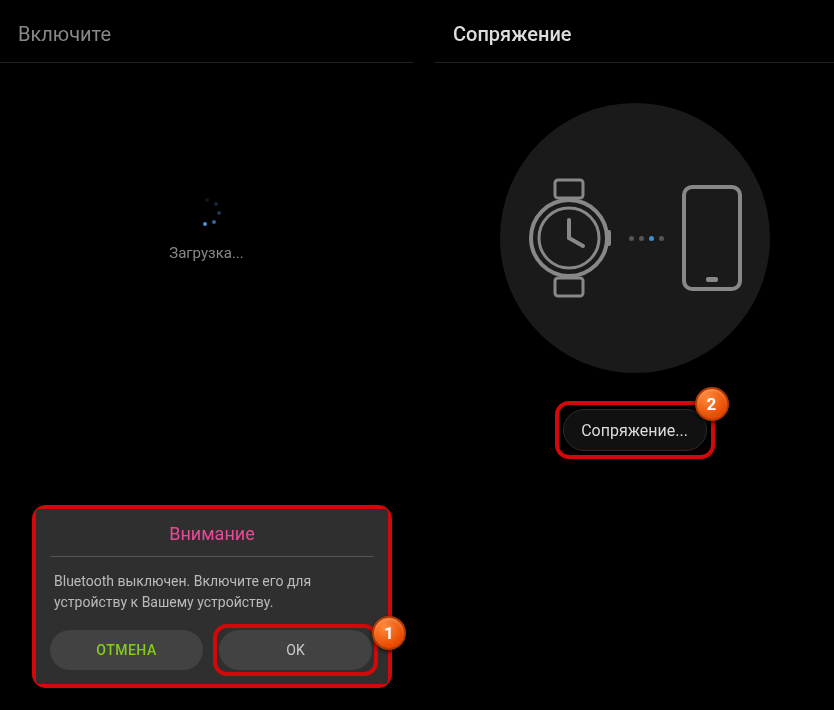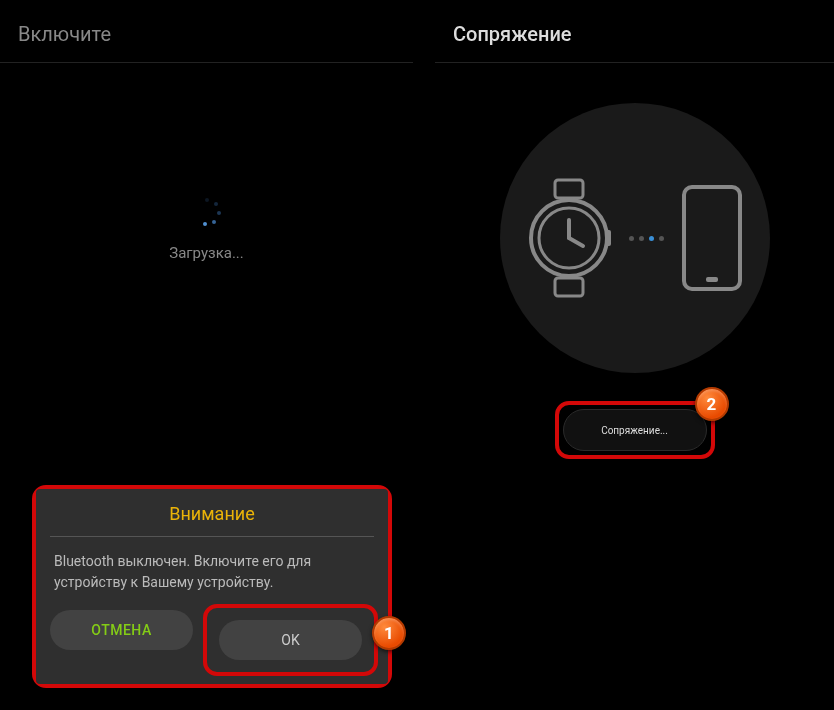--- a/index.html
+++ b/index.html
@@ -81,21 +81,21 @@
     padding: 0;
   }
   .dialog {
     background: #2f2f2f;
     border-radius: 4px;
     width: 100%;
     padding-bottom: 14px;
   }
   .dialog-title {
     text-align: center;
-    color: #eab308;
+    color: #ec4899;
     font-size: 18px;
     padding: 14px 0 12px 0;
     font-weight: 400;
   }
   .dialog-sep {
     height: 1px;
     background: #555;
     margin: 0 14px 14px 14px;
   }
   .dialog-msg {
@@ -119,21 +119,21 @@
     justify-content: center;
     font-size: 14px;
     letter-spacing: .5px;
     color: #84cc16;
     font-weight: 500;
   }
   .dbtn-ok-wrap {
     flex: 1;
     border: 4px solid #d30808;
     border-radius: 14px;
-    padding: 12px;
+    padding: 2px;
     margin: -6px -4px -6px 0;
     text-align: right;
   }
   .dbtn-ok {
     color: #ccc;
     width: 100%;
     height: 40px;
     background: #424242;
     border-radius: 22px;
     display: flex;
@@ -175,21 +175,21 @@
   }
   .pair-btn {
     background: #111;
     border: 1px solid #2a2a2a;
     border-radius: 24px;
     height: 42px;
     display: flex;
     align-items: center;
     justify-content: center;
     color: #ddd;
-    font-size: 10px;
+    font-size: 16px;
   }
 
   .badge {
     position: absolute;
     width: 34px;
     height: 34px;
     border-radius: 50%;
     background: radial-gradient(circle at 35% 30%, #ff8a3c, #e84a00 70%);
     border: 2px solid #b33a00;
     box-shadow: 0 2px 4px rgba(0,0,0,.6), inset 0 2px 3px rgba(255,255,255,.25);

